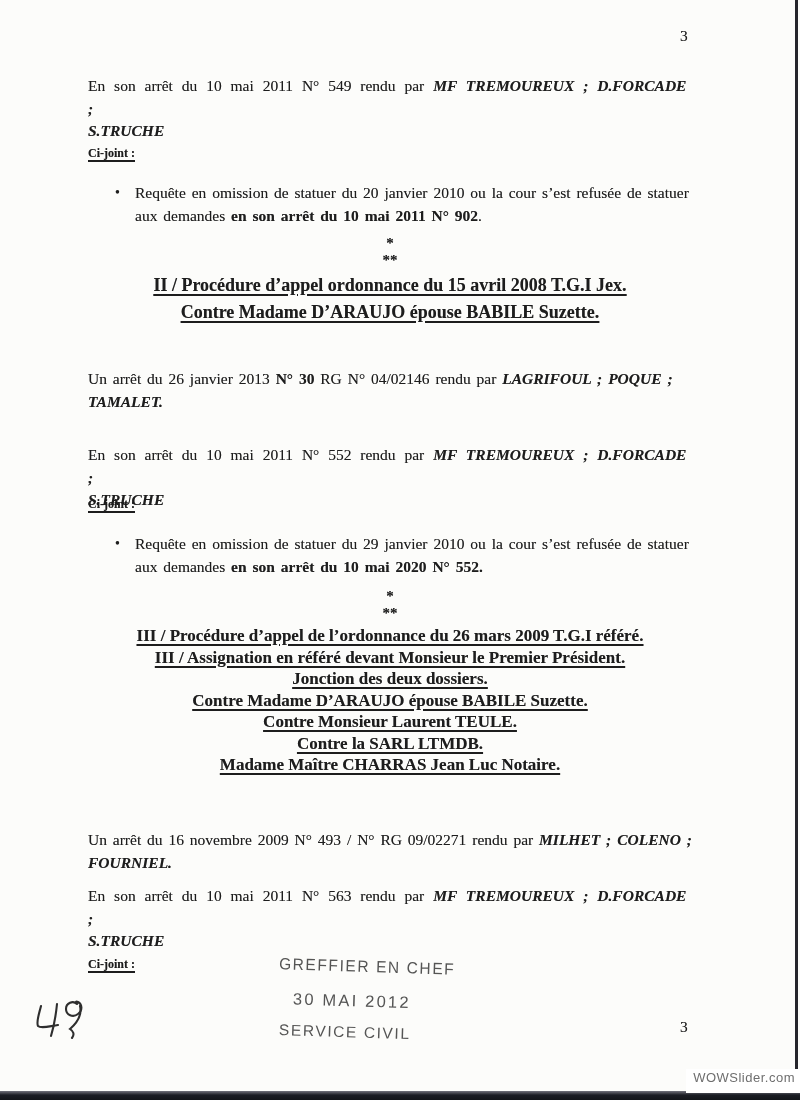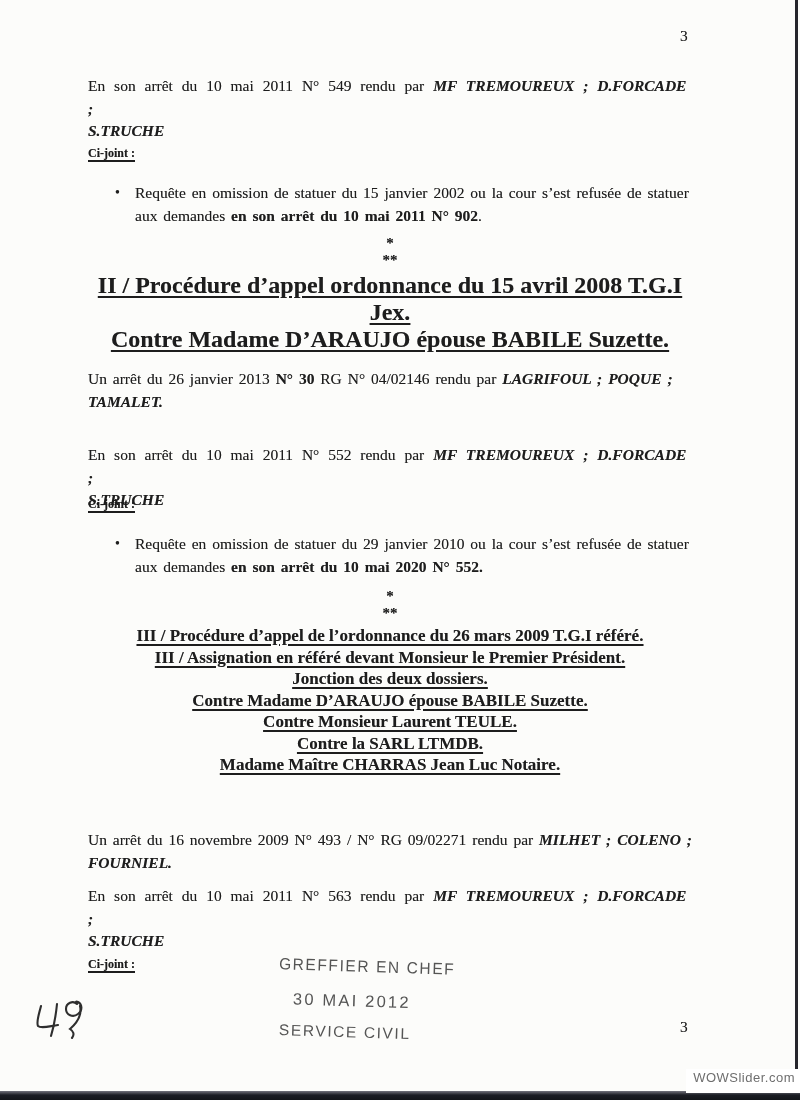--- a/index.html
+++ b/index.html
@@ -17,21 +17,21 @@
   .bold { font-weight:bold; }
   .cij {
     margin:0; font-size:12px; font-weight:bold;
     text-decoration:underline; text-underline-offset:3px; text-decoration-thickness:1.5px;
   }
   .bullet-row { display:flex; align-items:flex-start; }
   .bullet-dot { margin-left:27px; width:20px; font-size:14px; line-height:22.5px; }
   .bullet-text { flex:1; }
   .stars { text-align:center; font-size:15px; font-weight:bold; line-height:17px; margin:0; }
   .heading { text-align:center; font-weight:bold; margin:0; }
-  .h2 { font-size:24px; line-height:27px; }
+  .h2 { font-size:18px; line-height:27px; }
   .h3 { font-size:17px; line-height:21.5px; }
   .heading .u {
     text-decoration:underline; text-underline-offset:3px; text-decoration-thickness:1.8px;
   }
   .pn { position:absolute; font-size:15.5px; }
   .pn-top { left:680px; top:27px; }
   .pn-bottom { left:680px; top:1018px; }
   .stamp {
     position:absolute; left:278px; top:958px; width:190px;
     transform:rotate(1.8deg);
@@ -71,21 +71,21 @@
     </p>
   </div>
 
   <div class="abs" style="top:146px">
     <p class="cij">Ci-joint :</p>
   </div>
 
   <div class="abs bullet-row" style="top:182px">
     <span class="bullet-dot">•</span>
     <p class="para bullet-text ws2">
-      <span>Requête en omission de statuer du 15 janvier 2002 ou la cour s’est refusée de statuer</span><br>
+      <span>Requête en omission de statuer du 20 janvier 2010 ou la cour s’est refusée de statuer</span><br>
       <span>aux demandes </span><span class="bold">en son arrêt du 10 mai 2011 N° 902</span><span>.</span>
     </p>
   </div>
 
   <div class="abs" style="top:235px">
     <p class="stars">*</p>
     <p class="stars">**</p>
   </div>
 
   <div class="abs" style="top:272px">

